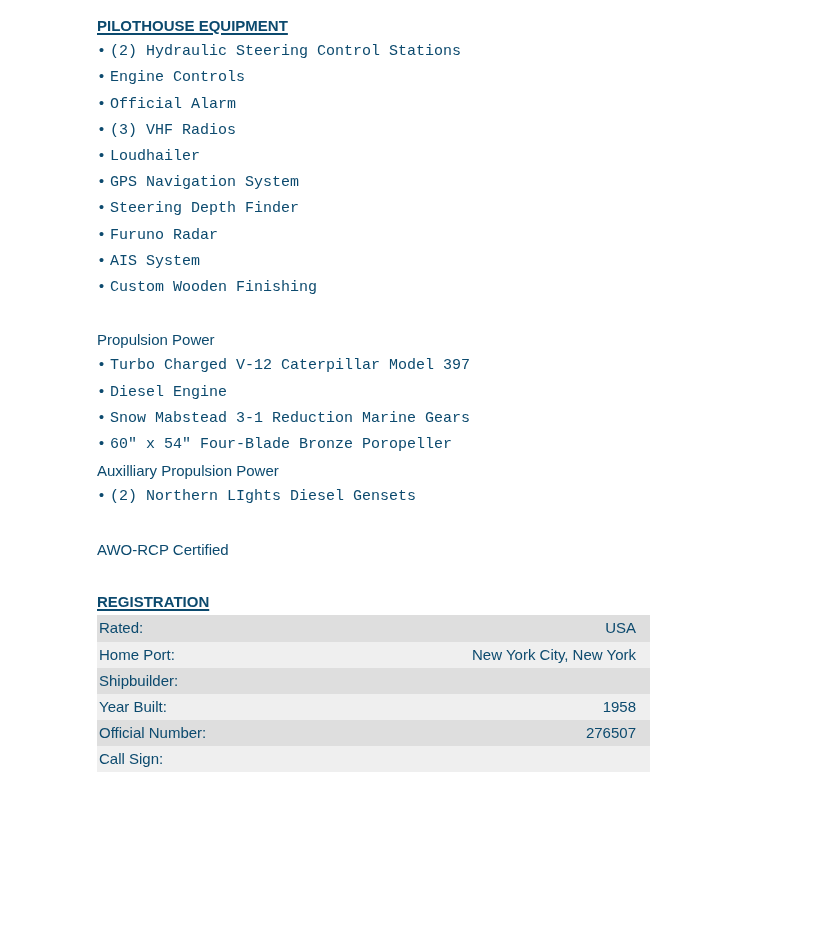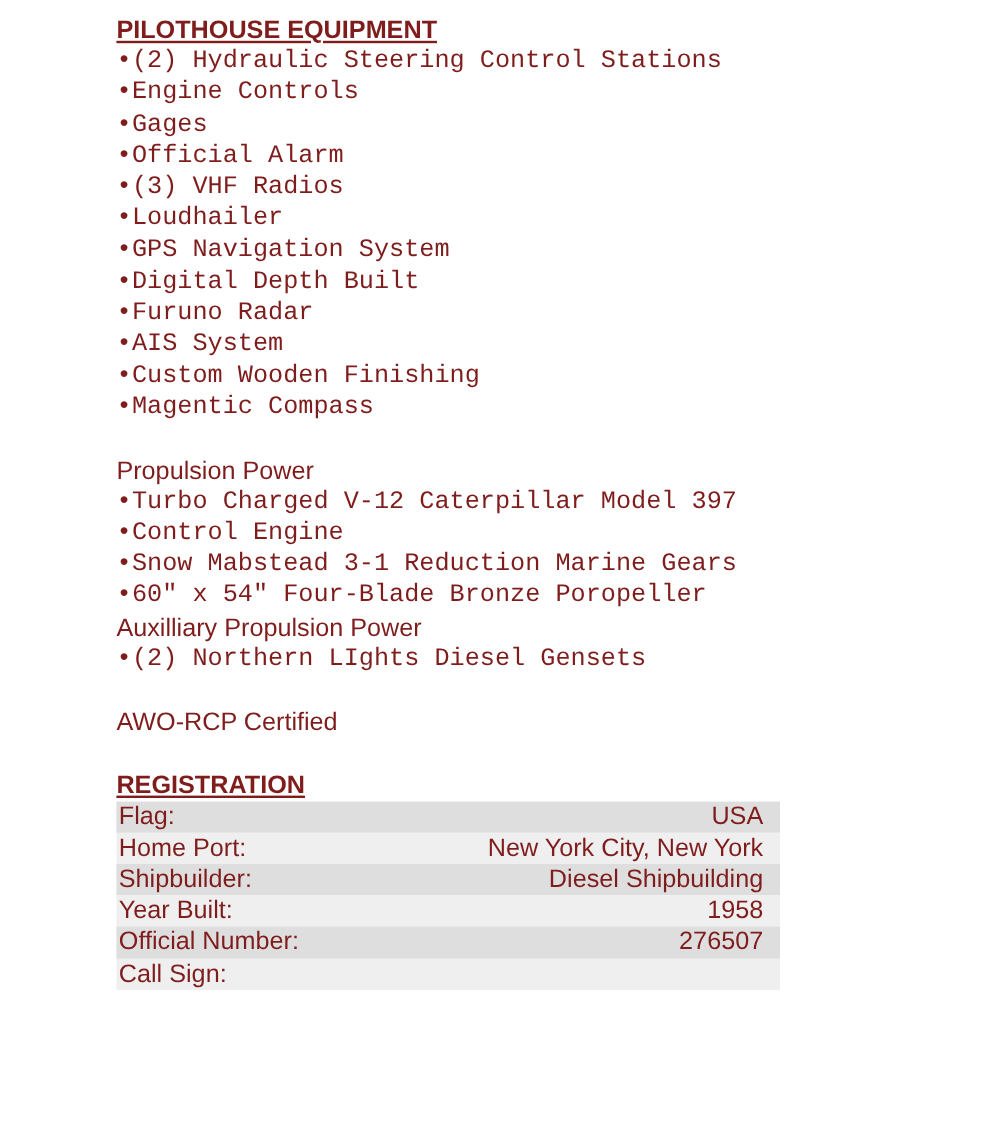--- a/index.html
+++ b/index.html
@@ -6,23 +6,23 @@
     margin: 0;
     padding: 0;
     background: #ffffff;
   }
   .page {
     position: relative;
     width: 710px;
     height: 947px;
     background: #ffffff;
     font-family: "Liberation Sans", sans-serif;
-    font-size: 21px;
+    font-size: 15px;
     line-height: 26.2px;
-    color: #7f1d1d;
+    color: #0c4a6e;
     overflow: hidden;
   }
   .doc {
     position: absolute;
     left: 97px;
     top: 13px;
     width: 553px;
   }
   .hd {
     font-weight: bold;
@@ -66,63 +66,60 @@
 </head>
 <body>
 
 <div class="page">
   <div class="doc">
 
     <div class="hd">PILOTHOUSE EQUIPMENT</div>
 
     <div class="li"><span class="bu">•</span><span>(2) Hydraulic Steering Control Stations</span></div>
     <div class="li"><span class="bu">•</span><span>Engine Controls</span></div>
-    <div class="li"><span class="bu">•</span><span>Gages</span></div>
     <div class="li"><span class="bu">•</span><span>Official Alarm</span></div>
     <div class="li"><span class="bu">•</span><span>(3) VHF Radios</span></div>
     <div class="li"><span class="bu">•</span><span>Loudhailer</span></div>
     <div class="li"><span class="bu">•</span><span>GPS Navigation System</span></div>
-    <div class="li"><span class="bu">•</span><span>Digital Depth Built</span></div>
+    <div class="li"><span class="bu">•</span><span>Steering Depth Finder</span></div>
     <div class="li"><span class="bu">•</span><span>Furuno Radar</span></div>
     <div class="li"><span class="bu">•</span><span>AIS System</span></div>
     <div class="li"><span class="bu">•</span><span>Custom Wooden Finishing</span></div>
-    <div class="li"><span class="bu">•</span><span>Magentic Compass</span></div>
 
     <div class="blank"></div>
 
     <div class="line">Propulsion Power</div>
 
     <div class="li"><span class="bu">•</span><span>Turbo Charged V-12 Caterpillar Model 397</span></div>
-    <div class="li"><span class="bu">•</span><span>Control Engine</span></div>
+    <div class="li"><span class="bu">•</span><span>Diesel Engine</span></div>
     <div class="li"><span class="bu">•</span><span>Snow Mabstead 3-1 Reduction Marine Gears</span></div>
     <div class="li"><span class="bu">•</span><span>60" x 54" Four-Blade Bronze Poropeller</span></div>
 
     <div class="line">Auxilliary Propulsion Power</div>
 
     <div class="li"><span class="bu">•</span><span>(2) Northern LIghts Diesel Gensets</span></div>
 
     <div class="blank"></div>
 
     <div class="line">AWO-RCP Certified</div>
 
     <div class="blank"></div>
 
     <div class="hd">REGISTRATION</div>
 
     <div class="trow shade-dark">
-      <span class="tlabel">Flag:</span>
+      <span class="tlabel">Rated:</span>
       <span class="tvalue">USA</span>
     </div>
     <div class="trow shade-light">
       <span class="tlabel">Home Port:</span>
       <span class="tvalue">New York City, New York</span>
     </div>
     <div class="trow shade-dark">
       <span class="tlabel">Shipbuilder:</span>
-      <span class="tvalue">Diesel Shipbuilding</span>
     </div>
     <div class="trow shade-light">
       <span class="tlabel">Year Built:</span>
       <span class="tvalue">1958</span>
     </div>
     <div class="trow shade-dark">
       <span class="tlabel">Official Number:</span>
       <span class="tvalue">276507</span>
     </div>
     <div class="trow shade-light">

